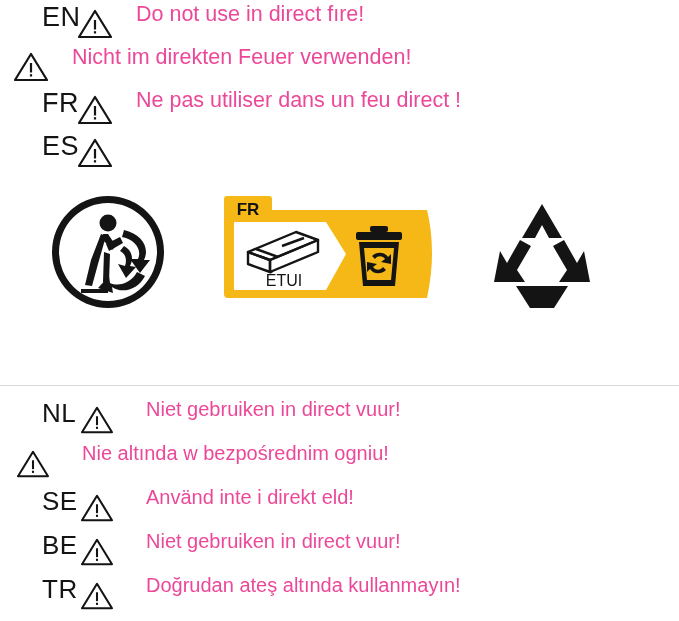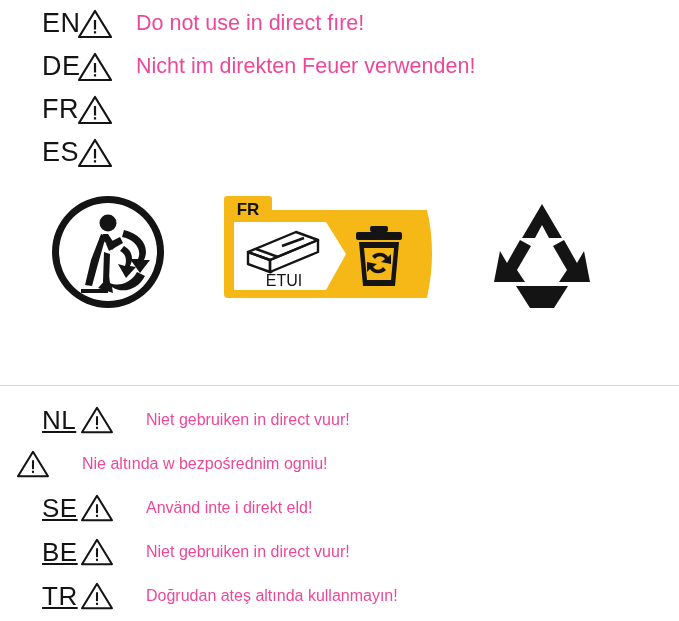--- a/index.html
+++ b/index.html
@@ -19,60 +19,58 @@
   .panel {
     padding: 0 0 0 0;
   }
 
   
   .warn-list {
     padding-top: 2px;
   }
   .warn-row {
     display: flex;
-    align-items: center;
     height: 43px;
   }
   .warn-row.lower {
     height: 44px;
   }
   .lang-code {
     width: 64px;
     text-align: left;
     padding-left: 42px;
     box-sizing: border-box;
     font-size: 27px;
     letter-spacing: 0.5px;
     color: #141414;
     font-weight: 400;
   }
   .warn-row.lower .lang-code {
     font-size: 26px;
-    text-decoration: underline;
   }
   .tri-cell {
     width: 62px;
     display: flex;
     justify-content: center;
     align-items: center;
   }
   .warn-row.lower .tri-cell {
     width: 66px;
   }
   .tri {
     display: block;
   }
   .warn-text {
     font-size: 21.5px;
     color: #ec4899;
     padding-left: 10px;
     white-space: nowrap;
   }
   .warn-row.lower .warn-text {
-    font-size: 16px;
+    font-size: 20px;
     padding-left: 16px;
   }
 
   
   .icon-band {
     height: 150px;
     position: relative;
     margin-top: 8px;
   }
   .tidyman {
@@ -120,40 +118,40 @@
         <svg class="tri" width="36" height="32" viewBox="0 0 36 32" aria-hidden="true">
           <path d="M18 3 L34 29 L2 29 Z" fill="none" stroke="#141414" stroke-width="2.2" stroke-linejoin="round"></path>
           <rect x="16.9" y="12" width="2.2" height="9.5" fill="#141414"></rect>
           <rect x="16.9" y="23.2" width="2.2" height="2.3" fill="#141414"></rect>
         </svg>
       </div>
       <div class="warn-text">Do not use in direct fıre!</div>
     </div>
 
     <div class="warn-row">
-      <div class="lang-code">DE</div>
       <div class="tri-cell">
         <svg class="tri" width="36" height="32" viewBox="0 0 36 32" aria-hidden="true">
           <path d="M18 3 L34 29 L2 29 Z" fill="none" stroke="#141414" stroke-width="2.2" stroke-linejoin="round"></path>
           <rect x="16.9" y="12" width="2.2" height="9.5" fill="#141414"></rect>
           <rect x="16.9" y="23.2" width="2.2" height="2.3" fill="#141414"></rect>
         </svg>
       </div>
       <div class="warn-text">Nicht im direkten Feuer verwenden!</div>
     </div>
 
     <div class="warn-row">
       <div class="lang-code">FR</div>
       <div class="tri-cell">
         <svg class="tri" width="36" height="32" viewBox="0 0 36 32" aria-hidden="true">
           <path d="M18 3 L34 29 L2 29 Z" fill="none" stroke="#141414" stroke-width="2.2" stroke-linejoin="round"></path>
           <rect x="16.9" y="12" width="2.2" height="9.5" fill="#141414"></rect>
           <rect x="16.9" y="23.2" width="2.2" height="2.3" fill="#141414"></rect>
         </svg>
       </div>
+      <div class="warn-text">Ne pas utiliser dans un feu direct !</div>
     </div>
 
 
     <div class="warn-row">
       <div class="lang-code">ES</div>
       <div class="tri-cell">
         <svg class="tri" width="36" height="32" viewBox="0 0 36 32" aria-hidden="true">
           <path d="M18 3 L34 29 L2 29 Z" fill="none" stroke="#141414" stroke-width="2.2" stroke-linejoin="round"></path>
           <rect x="16.9" y="12" width="2.2" height="9.5" fill="#141414"></rect>
           <rect x="16.9" y="23.2" width="2.2" height="2.3" fill="#141414"></rect>

